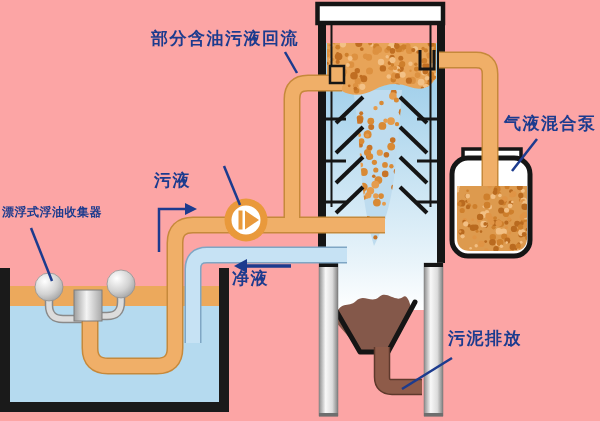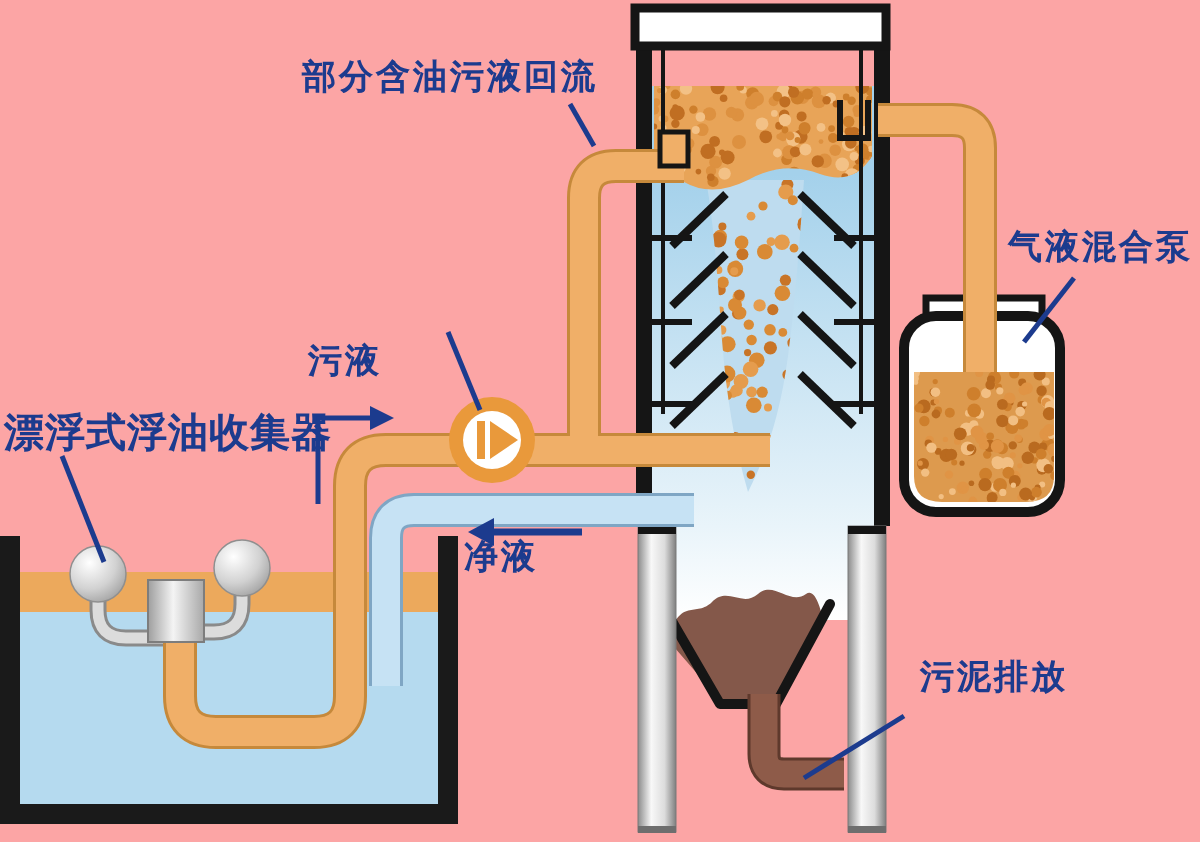--- a/index.html
+++ b/index.html
@@ -1,21 +1,21 @@
 <!DOCTYPE html>
 <html style="--label: #1C3B8E; --pipe: #F0AF68; --pipeOutline: #C6893B; --oil: #E8A458; --tankOil: #ECA95C; --water: #B5DAEF; --cleanBlue: #C6E2F4; --sludge: #8E5B49; --pump: #E9993B;"><head>
 <meta charset="utf-8">
 <style>
   html,body{margin:0;padding:0;background:#fff;}
   #stage{position:relative;width:600px;height:421px;background:#fca5a5;overflow:hidden;
          font-family:Liberation Serif, serif;}
   #stage svg{position:absolute;left:0;top:0;}
   .lbl{position:absolute;font-weight:bold;font-size:17px;letter-spacing:1.5px;
        color:var(--label,#1C3B8E);white-space:nowrap;line-height:1.1;}
-  .lbl.small{font-size:20px;letter-spacing:0.5px;}
+  .lbl.small{font-size:12px;letter-spacing:0.5px;}
   .pipe-o{fill:none;stroke:var(--pipeOutline,#C6893B);stroke-width:17;}
   .pipe-f{fill:none;stroke:var(--pipe,#F0AF68);stroke-width:14;}
   .bpipe-o{fill:none;stroke:#7FA6C4;stroke-width:17;}
   .bpipe-f{fill:none;stroke:var(--cleanBlue,#C6E2F4);stroke-width:14;}
   .gpipe-o{fill:none;stroke:#8A8A8A;stroke-width:8.5;}
   .gpipe-f{fill:none;stroke:#DCDCDC;stroke-width:5.5;}
   .spipe-o{fill:none;stroke:#5E392C;stroke-width:16.5;}
   .spipe-f{fill:none;stroke:var(--sludge,#8E5B49);stroke-width:13.5;}
   .ptr{stroke:var(--label,#1C3B8E);stroke-width:2.5;fill:none;}
   .plate{stroke:#151515;stroke-width:4;fill:none;}
@@ -529,15 +529,15 @@
     <line class="ptr" x1="402" y1="389" x2="452" y2="358"></line>
     <line class="ptr" x1="512" y1="171" x2="537" y2="139"></line>
   </g>
 </svg>
 
 <div class="lbl" style="left:151px;top:30px;">部分含油污液回流</div>
 <div class="lbl" style="left:154px;top:172px;">污液</div>
 <div class="lbl small" style="left:2px;top:206px;">漂浮式浮油收集器</div>
 <div class="lbl" style="left:232px;top:270px;">净液</div>
 <div class="lbl" style="left:504px;top:115px;">气液混合泵</div>
-<div class="lbl" style="left:460px;top:330px;">污泥排放</div>
+<div class="lbl" style="left:448px;top:330px;">污泥排放</div>
 
 </div>
 
 </body></html>

